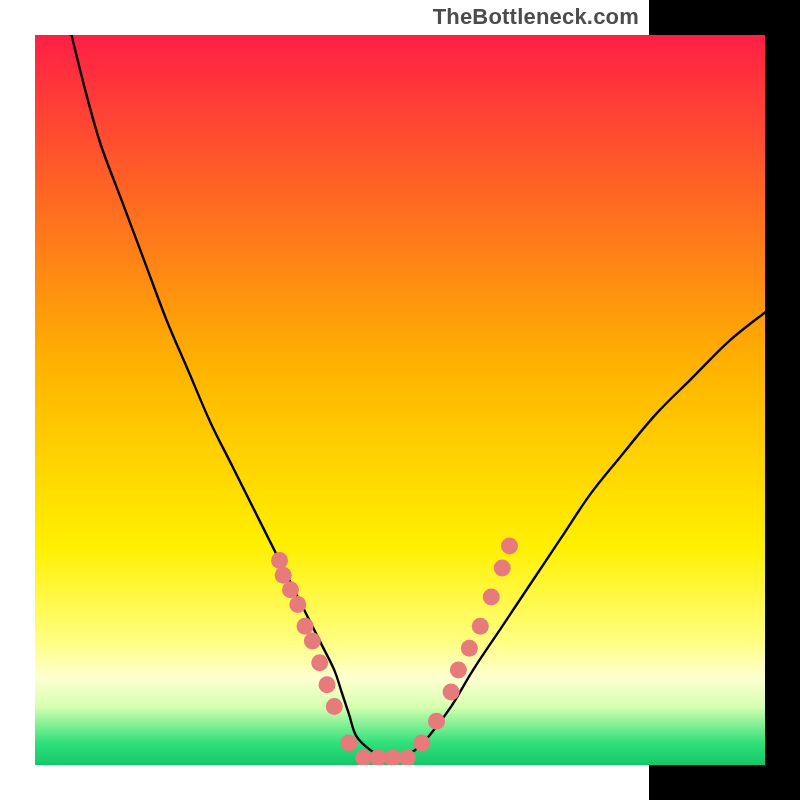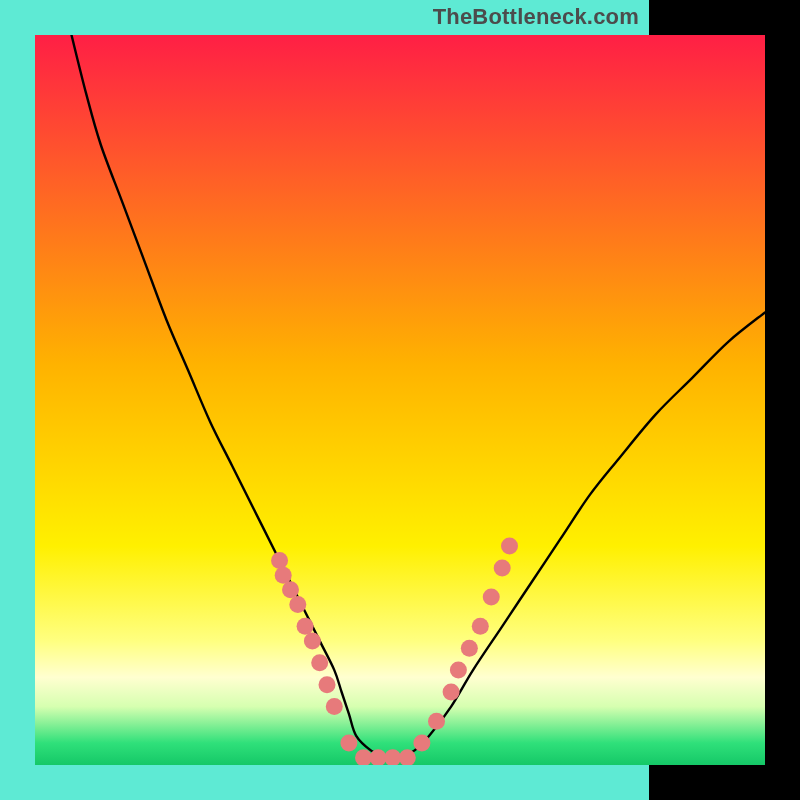--- a/index.html
+++ b/index.html
@@ -8,21 +8,21 @@
     width: 800px;
     height: 800px;
     background: #000;
     overflow: hidden;
     font-family: Arial, Helvetica, sans-serif;
   }
   .frame {
     position: relative;
     width: 649px;
     height: 800px;
-    background: #5eead4;
+    background: #ffffff;
   }
   .attribution {
     position: absolute;
     top: 4px;
     right: 10px;
     color: #4c4c4c;
     font-size: 22px;
     font-weight: 600;
     letter-spacing: 0.2px;
     z-index: 5;

